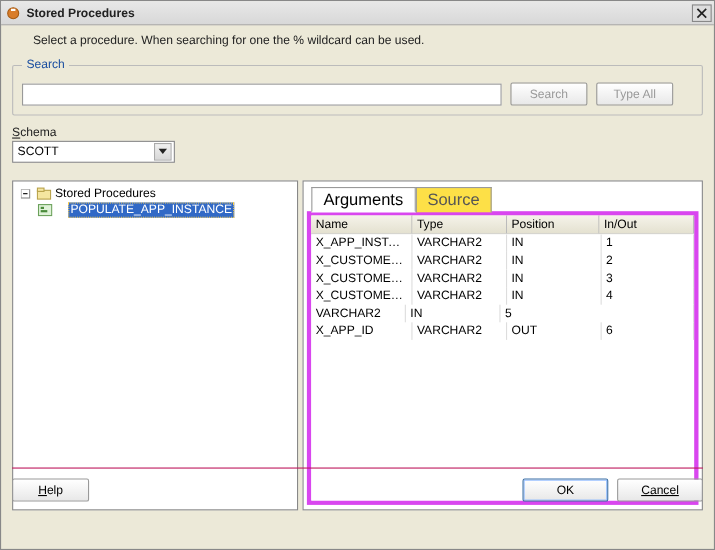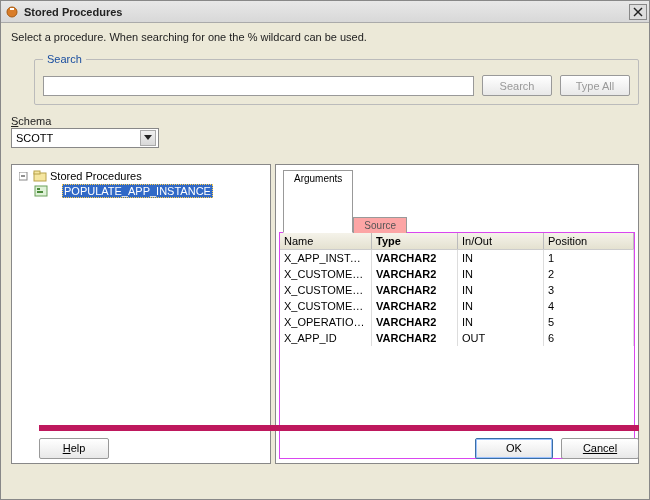--- a/index.html
+++ b/index.html
@@ -31,27 +31,26 @@
     background: #ddd;
     display: flex; align-items:center; justify-content:center;
     font-family: Arial; font-size: 12px; font-weight:bold;
     cursor: default;
   }
   .content {
     padding: 8px 10px 4px 10px;
     height: 440px;
     display: flex; flex-direction: column;
   }
-  .instruction { font-size: 11px; color: #222; margin-bottom: 10px; }
+  .instruction { font-size: 11px; color: #222; margin-bottom: 10px; margin-left: 19px; }
   fieldset.search {
     border: 1px solid #bbb;
     border-radius: 2px;
-    padding: 10px 8px 8px 8px;
+    padding: 10px 26px 8px 8px;
     margin-bottom: 6px;
-    margin-left: 23px;
   }
   fieldset.search legend {
     color: #1a4ea0;
     padding: 0 4px;
     font-size: 11px;
   }
   .search-row { display: flex; align-items: center; gap: 8px; }
   .search-input {
     flex: 1;
     height: 20px;
@@ -99,44 +98,43 @@
   .tree-root { display:flex; align-items:center; gap:3px; padding: 1px 2px; }
   .tree-child { display:flex; align-items:center; gap:14px; padding: 1px 2px; margin-left: 18px; white-space:nowrap; }
   .tree-child .label { background:#3169c6; color:#fff; border:1px dotted #ffcf4b; padding: 0 1px; }
   .tree-icon { width:14px; height:12px; display:inline-flex; align-items:center; justify-content:center; }
   .tabs { display:flex; margin-bottom:0; padding-left:4px; }
   .tab {
     padding: 2px 10px;
     border: 1px solid #999;
     border-bottom: none;
     background: #ece9d8;
-    font-size: 10px;
+    font-size: 15px;
     position: relative;
     top: 1px;
     margin-right: 0;
   }
   .tab.active { background: #fff; z-index: 2; border-bottom:1px solid #fff; }
-  .tab.inactive { background: #fca5a5; color:#555;margin-top:47px; }
-  .grid-wrap { border: 1px solid #d946ef; height: 270px; display:flex; flex-direction:column; }
+  .tab.inactive { background: #fde047; color:#555; }
+  .grid-wrap { border: 4px solid #d946ef; height: 270px; display:flex; flex-direction:column; }
   .grid-head, .grid-row { display:flex; font-size:11px; }
   .grid-head { background: #ece9d8; border-bottom: 1px solid #ccc; }
   .gc { padding: 2px 4px; border-right: 1px solid #ddd; overflow:hidden; white-space:nowrap; text-overflow: ellipsis; }
   .gc.n { width: 92px; }
-  .gc.t { width: 86px; font-weight: bold; }
+  .gc.t { width: 86px; }
   .gc.io { width: 86px; }
   .gc.p { flex:1; }
   .grid-body { flex:1; overflow:hidden; background:#fff; }
   .grid-head .gc { background: linear-gradient(#f5f3ea,#e4e1d0); border-right:1px solid #bbb; }
   .footer {
     height: 34px;
     display:flex; align-items:center;
-    border-top: 6px solid #be185d;
+    border-top: 1px solid #be185d;
     padding-top: 6px;
     margin-top: 0;
-    margin-left: 28px;
   }
   .footer .spacer { flex:1; }
   .btn.help { min-width:70px; }
   .btn.ok { min-width:78px; }
   .btn.cancel { min-width:78px;text-decoration:underline; }
   .default-btn { border: 1px solid #3a6ea5; box-shadow: inset 0 0 0 1px #9ac1ff; }
   .uline { text-decoration: underline; }
 </style>
 </head>
 <body>
@@ -213,22 +211,22 @@
 
     <div class="panel details-panel">
       <div class="tabs">
         <div class="tab active">Arguments</div>
         <div class="tab inactive">Source</div>
       </div>
       <div class="grid-wrap">
         <div class="grid-head">
           <div class="gc n">Name</div>
           <div class="gc t">Type</div>
+          <div class="gc p">Position</div>
           <div class="gc io">In/Out</div>
-          <div class="gc p">Position</div>
         </div>
         <div class="grid-body">
           <div class="grid-row">
             <div class="gc n">X_APP_INSTAN...</div>
             <div class="gc t">VARCHAR2</div>
             <div class="gc io">IN</div>
             <div class="gc p">1</div>
           </div>
           <div class="grid-row">
             <div class="gc n">X_CUSTOMER_ID</div>
@@ -242,21 +240,20 @@
             <div class="gc io">IN</div>
             <div class="gc p">3</div>
           </div>
           <div class="grid-row">
             <div class="gc n">X_CUSTOMER_...</div>
             <div class="gc t">VARCHAR2</div>
             <div class="gc io">IN</div>
             <div class="gc p">4</div>
           </div>
           <div class="grid-row">
-            <div class="gc n">X_OPERATION...</div>
             <div class="gc t">VARCHAR2</div>
             <div class="gc io">IN</div>
             <div class="gc p">5</div>
           </div>
           <div class="grid-row">
             <div class="gc n">X_APP_ID</div>
             <div class="gc t">VARCHAR2</div>
             <div class="gc io">OUT</div>
             <div class="gc p">6</div>
           </div>

